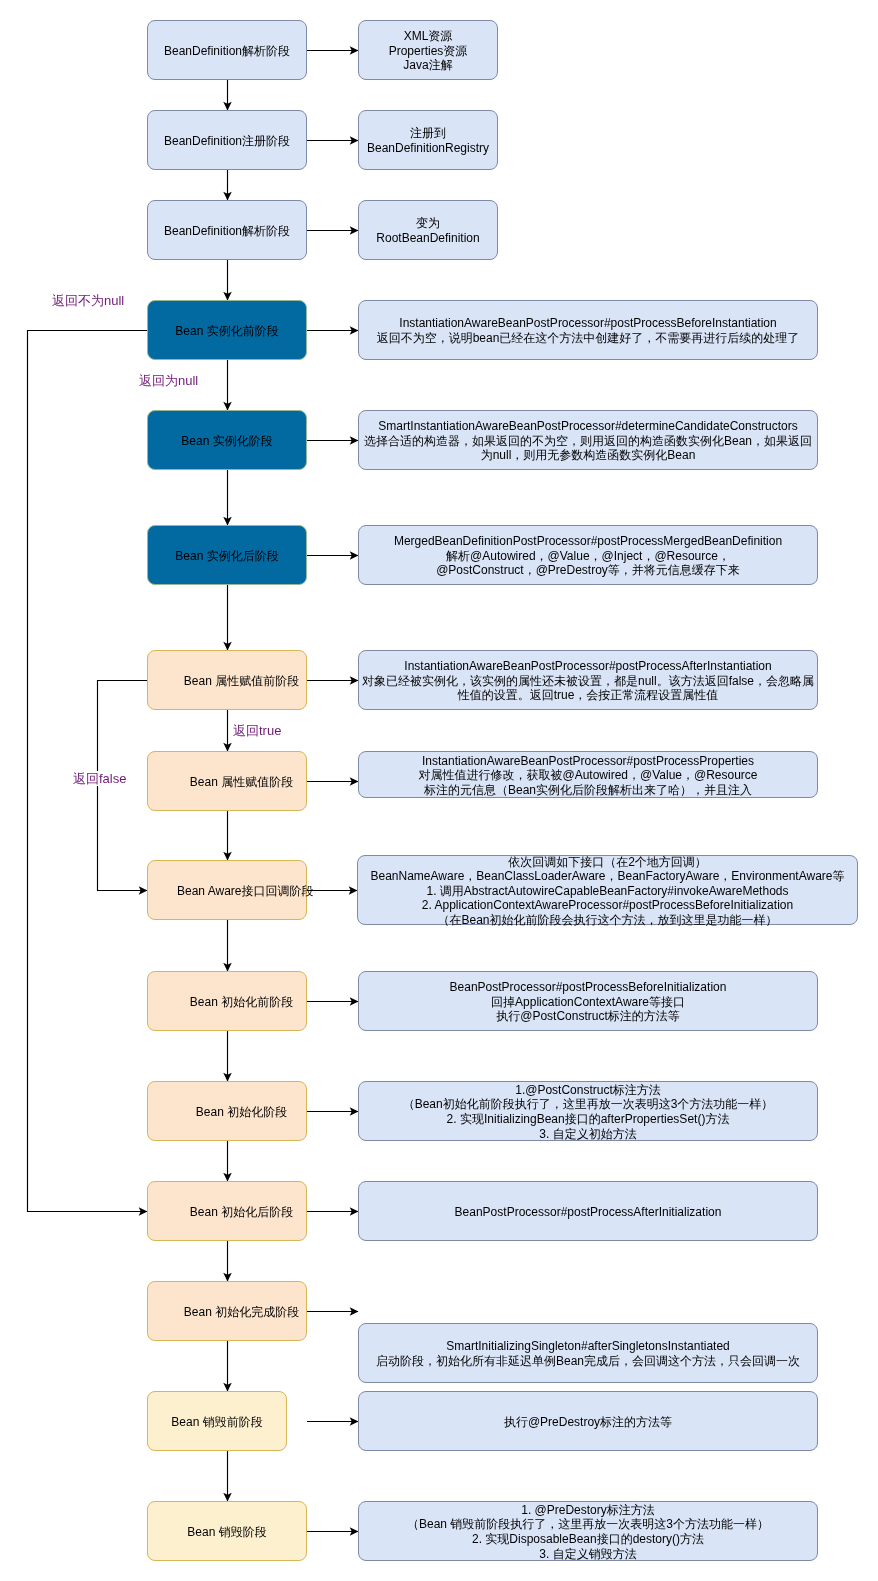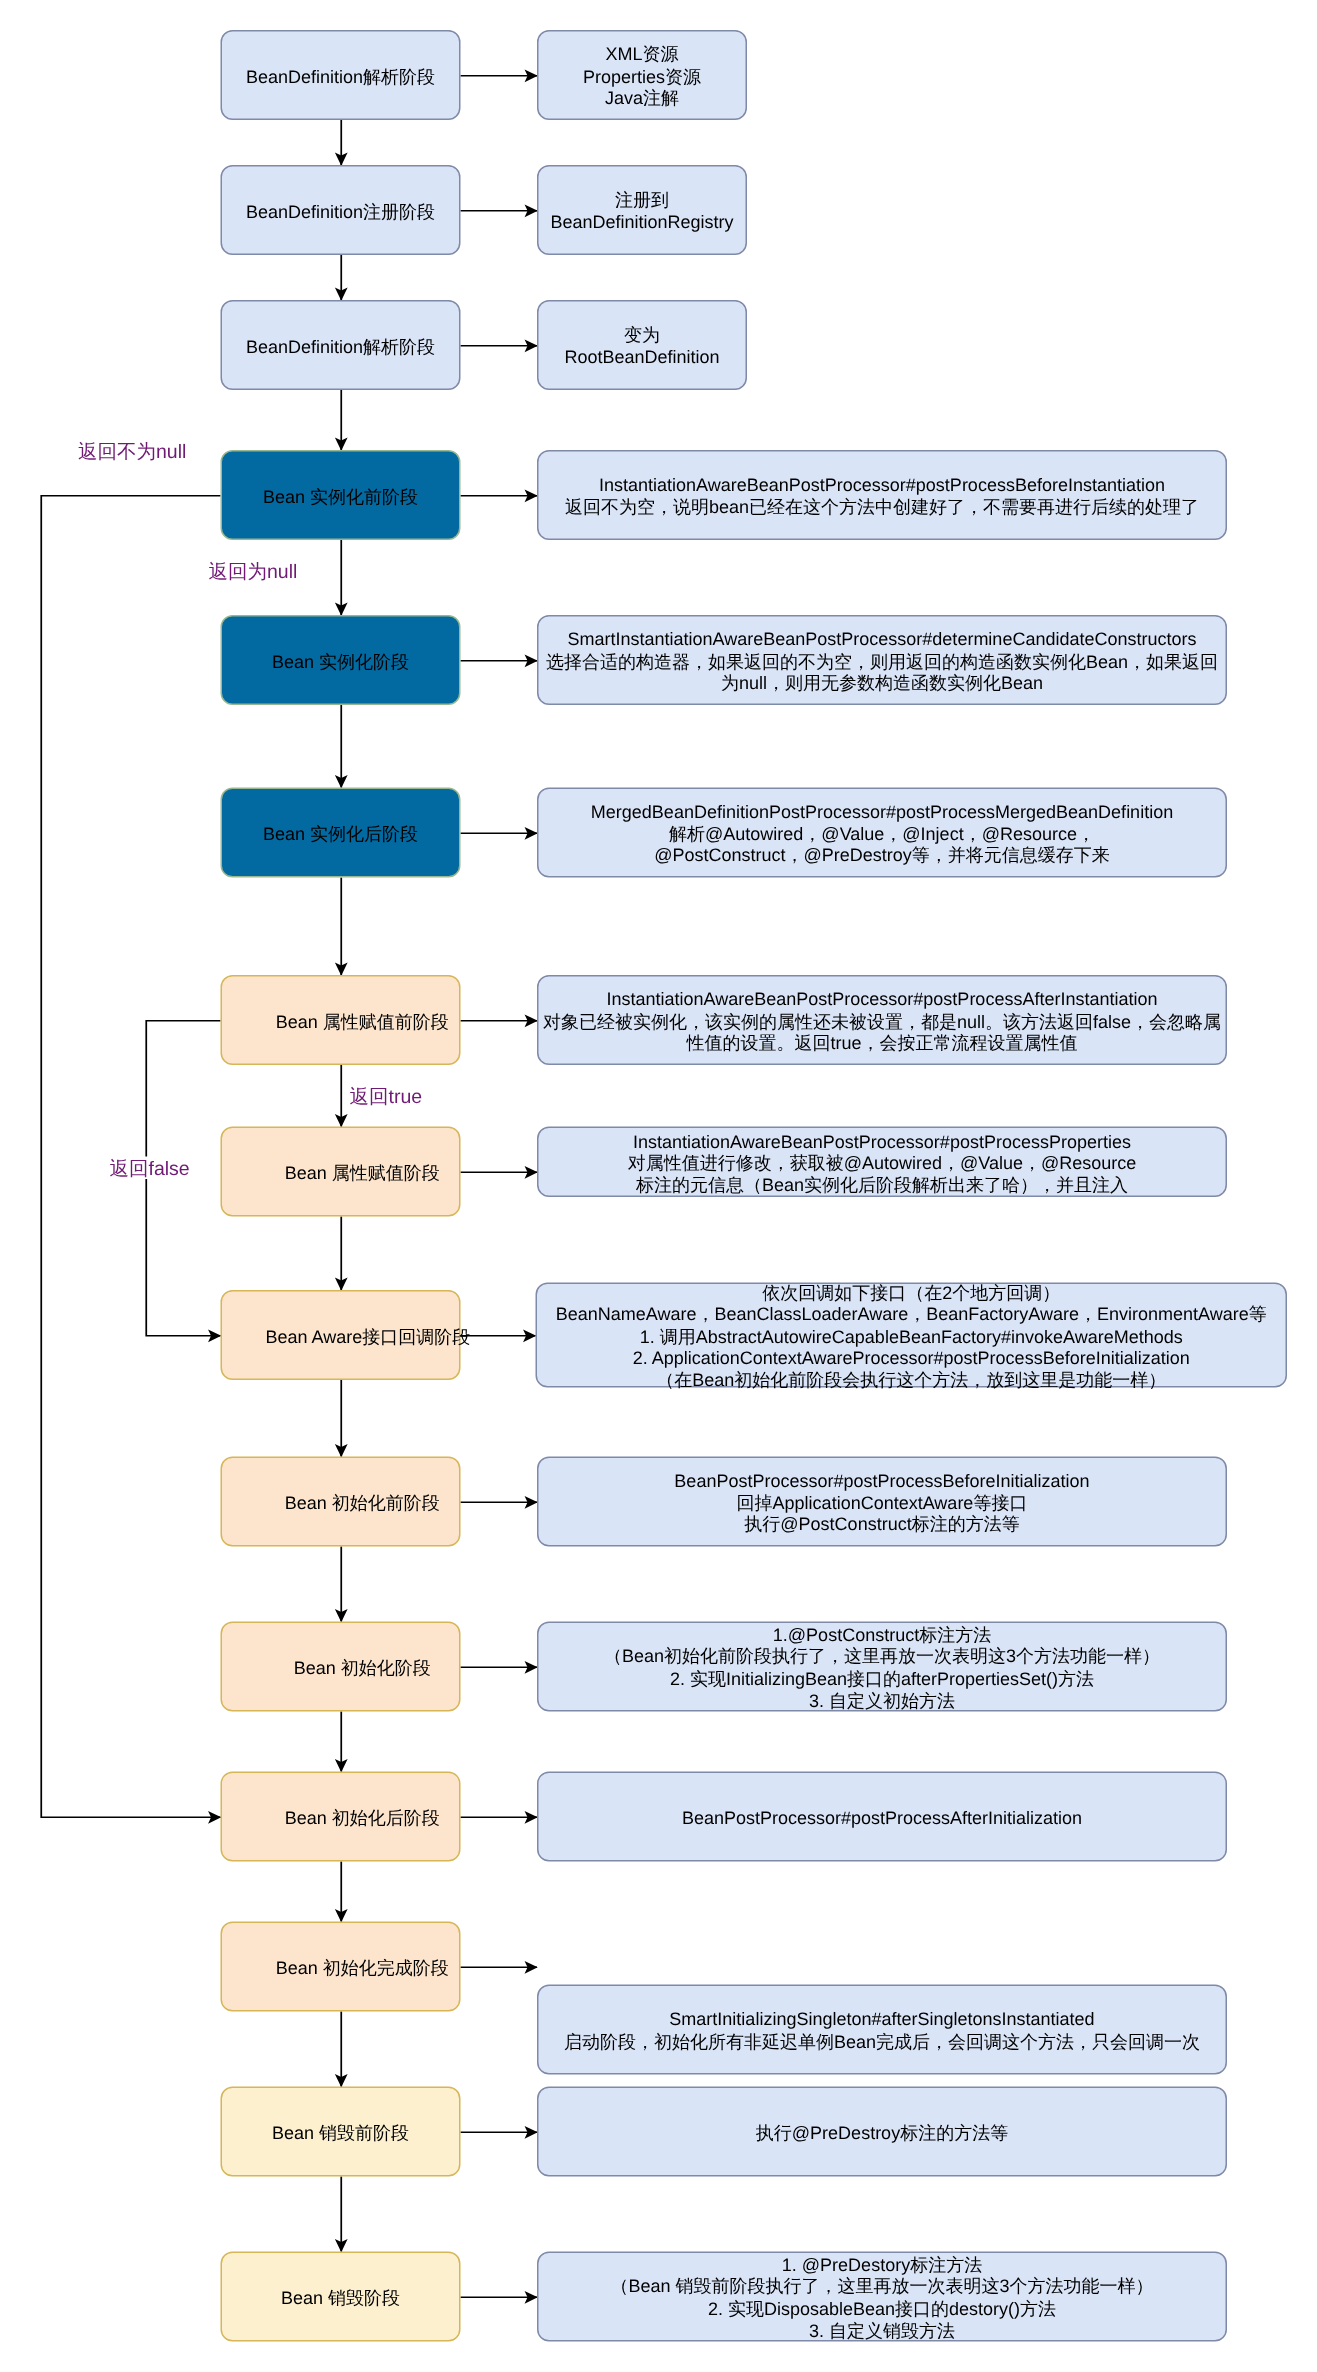--- a/index.html
+++ b/index.html
@@ -125,21 +125,21 @@
     <div class="node stage fill-orange" style="left:147px;top:1181px;width:160px;height:60px">
       <div class="lines">
           <span class="ln">Bean 初始化后阶段</span>
         </div>
     </div>
     <div class="node stage fill-orange" style="left:147px;top:1281px;width:160px;height:60px">
       <div class="lines">
           <span class="ln">Bean 初始化完成阶段</span>
         </div>
     </div>
-    <div class="node stage fill-yellow" style="left:147px;top:1391px;width:160px;height:60px">
+    <div class="node stage fill-yellow" style="left:147px;top:1391px;width:140px;height:60px">
       <div class="lines">
           <span class="ln">Bean 销毁前阶段</span>
         </div>
     </div>
     <div class="node stage fill-yellow" style="left:147px;top:1501px;width:160px;height:60px">
       <div class="lines">
           <span class="ln">Bean 销毁阶段</span>
         </div>
     </div>
   </div>

